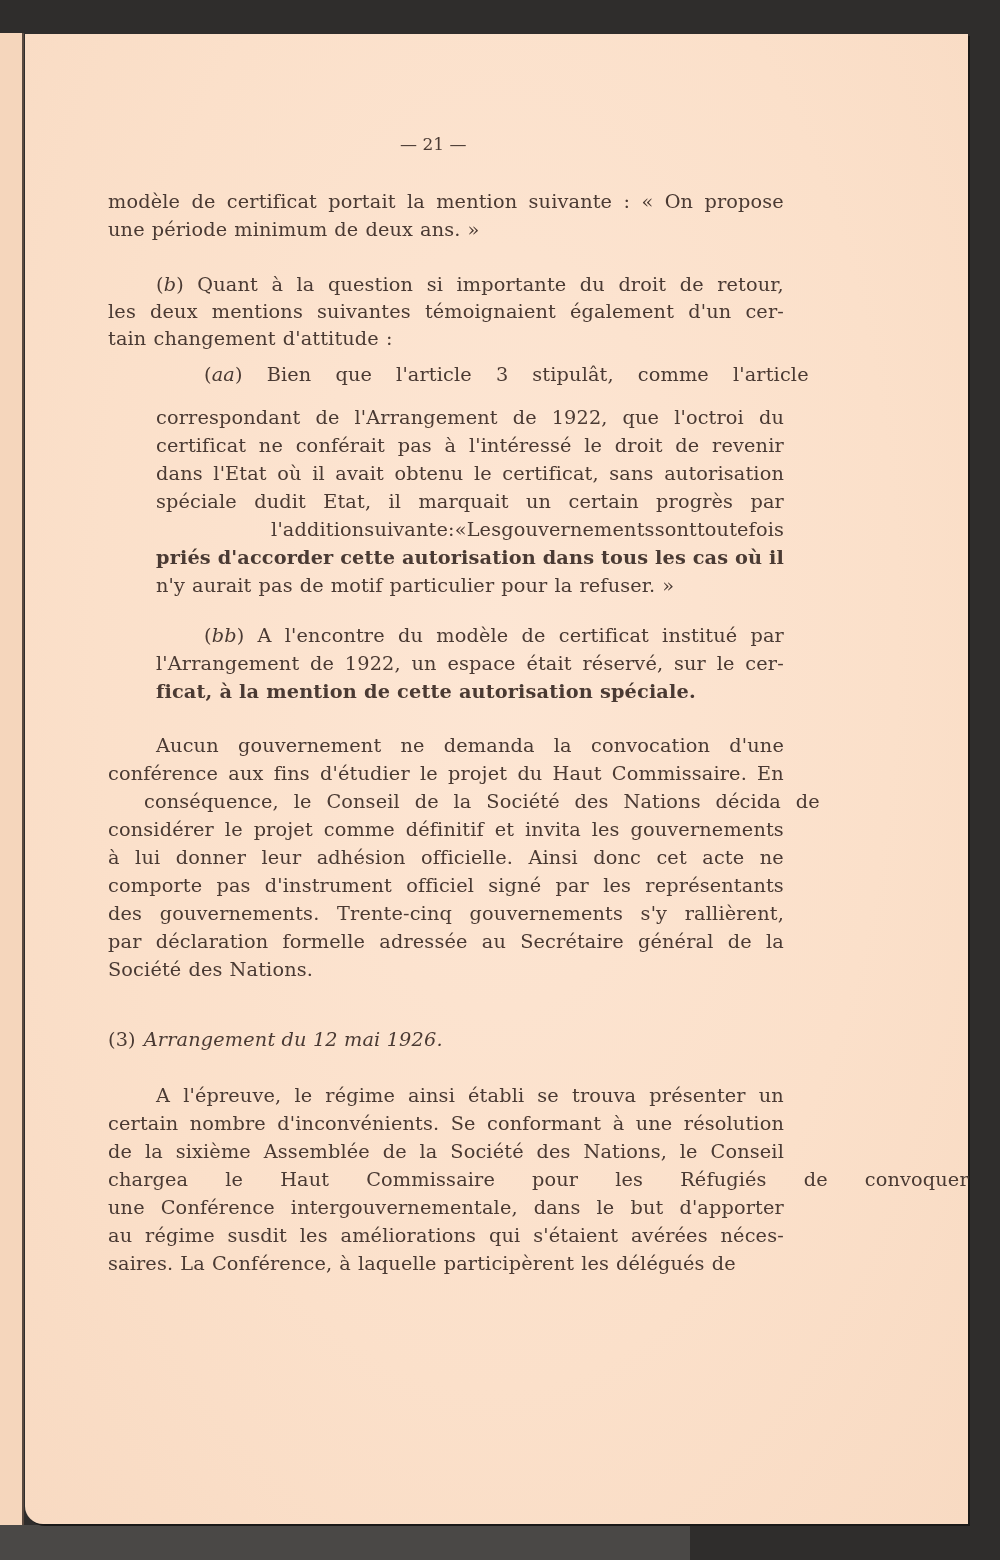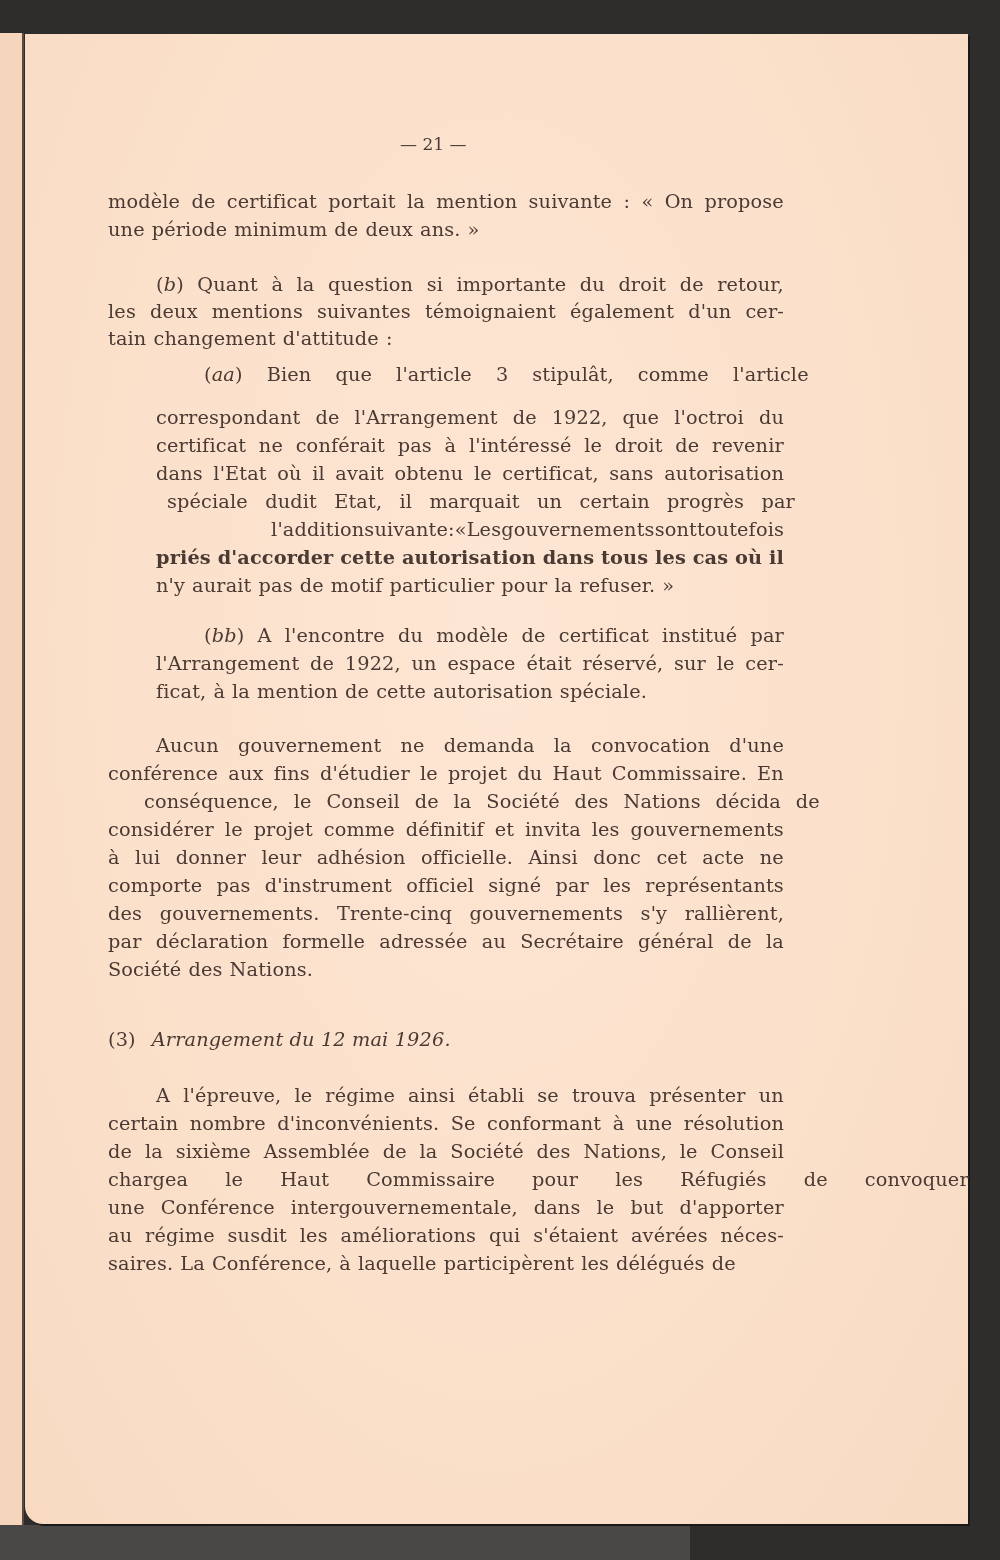--- a/index.html
+++ b/index.html
@@ -142,21 +142,21 @@
       <span class="w">l'Etat</span>
       <span class="w">où</span>
       <span class="w">il</span>
       <span class="w">avait</span>
       <span class="w">obtenu</span>
       <span class="w">le</span>
       <span class="w">certificat,</span>
       <span class="w">sans</span>
       <span class="w">autorisation</span>
     </div>
-    <div class="line" style="top: 488px; left: 48px; width: 628px; margin-left: 11px;">
+    <div class="line" style="top: 488px; left: 48px; width: 628px;">
       <span class="w">spéciale</span>
       <span class="w">dudit</span>
       <span class="w">Etat,</span>
       <span class="w">il</span>
       <span class="w">marquait</span>
       <span class="w">un</span>
       <span class="w">certain</span>
       <span class="w">progrès</span>
       <span class="w">par</span>
     </div>
@@ -210,21 +210,21 @@
       <span class="w">de</span>
       <span class="w">1922,</span>
       <span class="w">un</span>
       <span class="w">espace</span>
       <span class="w">était</span>
       <span class="w">réservé,</span>
       <span class="w">sur</span>
       <span class="w">le</span>
       <span class="w">cer-</span>
     </div>
-    <div class="line last" style="top: 678px; left: 48px; width: 628px;">
+    <div class="line last" style="top: 678px; left: 48px; width: 628px; font-weight: bold;">
       <span class="w">ficat,</span>
       <span class="w">à</span>
       <span class="w">la</span>
       <span class="w">mention</span>
       <span class="w">de</span>
       <span class="w">cette</span>
       <span class="w">autorisation</span>
       <span class="w">spéciale.</span>
     </div>
     <div class="line" style="top: 732px; left: 48px; width: 628px; align-items: flex-end;">
@@ -313,21 +313,21 @@
       <span class="w">de</span>
       <span class="w">la</span>
     </div>
     <div class="line last" style="top: 956px; left: 0px; width: 676px;">
       <span class="w">Société</span>
       <span class="w">des</span>
       <span class="w">Nations.</span>
     </div>
     <div class="line last" style="top: 1026px; left: 0px;">
       <span style="margin-right: 8px;">(3)</span>
-      <span style="font-style: italic; margin-left: 8px;">Arrangement du 12 mai 1926.</span>
+      <span style="font-style: italic;">Arrangement du 12 mai 1926.</span>
     </div>
     <div class="line" style="top: 1082px; left: 48px; width: 628px;">
       <span class="w">A</span>
       <span class="w">l'épreuve,</span>
       <span class="w">le</span>
       <span class="w">régime</span>
       <span class="w">ainsi</span>
       <span class="w">établi</span>
       <span class="w">se</span>
       <span class="w">trouva</span>

